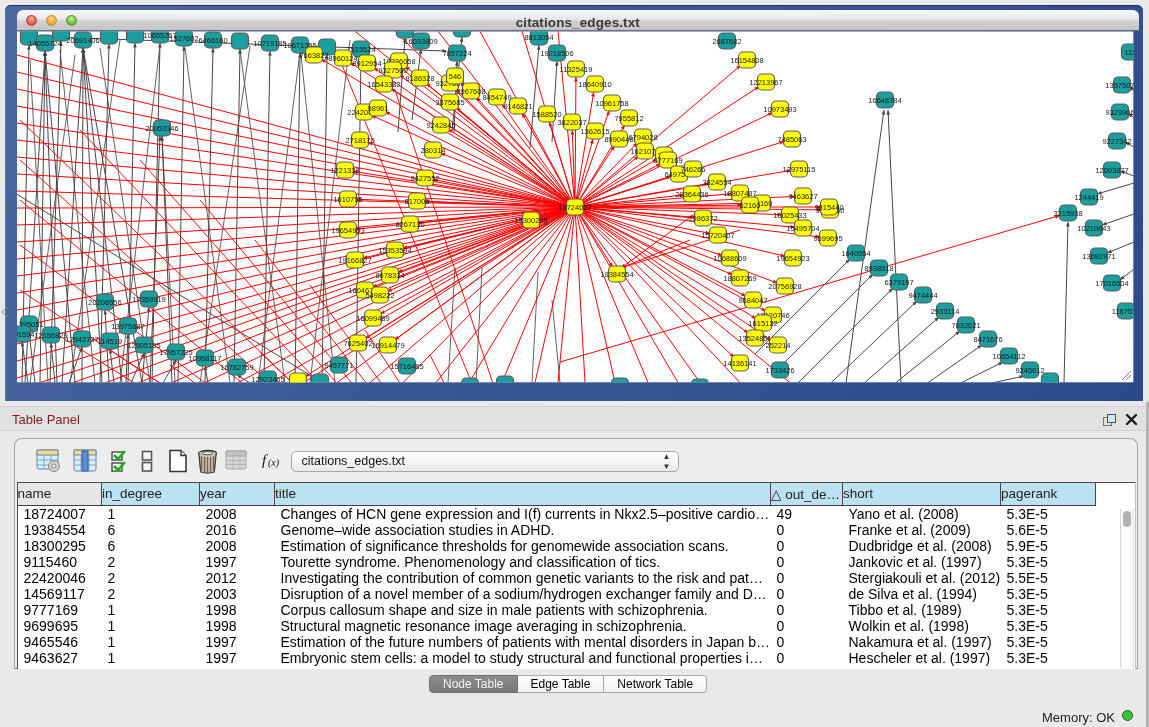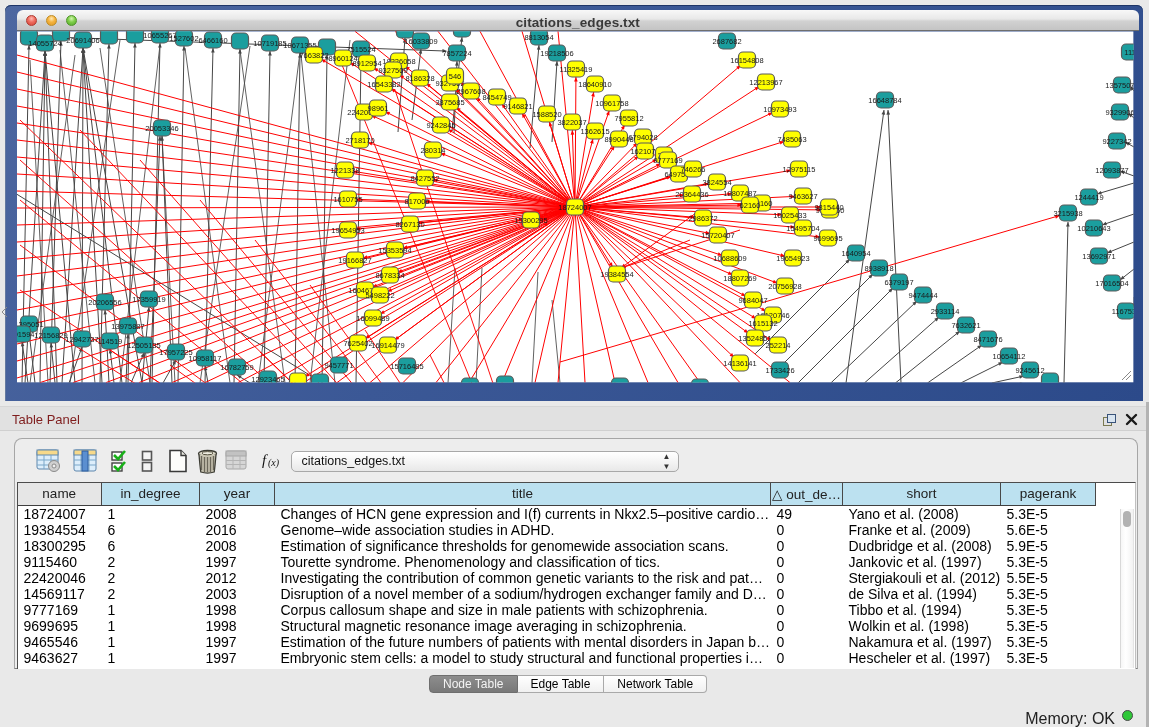--- a/index.html
+++ b/index.html
@@ -17,33 +17,33 @@
 #tp-head .lbl{position:absolute;left:12px;top:5px;font-size:13px;color:#7f1d1d}
 #panel{position:absolute;left:13.5px;top:438px;width:1124.5px;height:230.5px;background:#ededed;border:1px solid #a6a6a6;border-bottom:1px solid #7e7e7e;border-radius:8px 8px 0 0}
 
 #toolbar{position:absolute;left:0;top:8px;width:100%;height:30px}
 .tbi{position:absolute;top:2px}
 #dd{position:absolute;left:276px;top:3.5px;width:388px;height:21px;background:linear-gradient(#ffffff,#f2f2f2 60%,#e8e8e8);border:1px solid #a8a8a8;border-radius:5px;font-size:12.5px;color:#111;line-height:19px;padding-left:10px}
 #dd .arr{position:absolute;right:7px;top:0;font-size:8px;color:#333;line-height:10px;text-align:center}
 
 #tblwrap{position:absolute;left:2px;top:43px;width:1119px;height:186.5px;background:#fff;overflow:hidden;border-top:1.5px solid #4c4c4c;border-left:1.5px solid #4c4c4c;border-right:1px solid #c0c0c0}
 table{border-collapse:collapse;table-layout:fixed;font-size:14px;color:#000;width:1078px}
-th{height:22px;font-weight:normal;font-size:13.5px;color:#222;background:#bce1f0;border-right:1px solid #484848;border-bottom:1px solid #3f3f3f;padding:0;text-align:center}
+th{height:22px;font-weight:normal;font-size:13.5px;color:#222;background:#bce1f0;border-right:1px solid #484848;border-bottom:1px solid #3f3f3f;padding:0;text-align:left}
 th.c0{background:#e6e6e6;border-right:1px solid #484848;border-bottom:1px solid #3f3f3f}
 td{height:16.1px;padding:0 0 0 6px;white-space:nowrap;overflow:hidden;text-overflow:ellipsis}
 col.c0{width:84px}col.c1{width:98px}col.c2{width:75px}col.c3{width:496px}col.c4{width:72px}col.c5{width:158px}col.c6{width:95px}
 
 #vsb{position:absolute;left:1105px;top:69.5px;width:14px;height:159px;background:linear-gradient(90deg,#f6f6f6,#fff 40%,#f2f2f2);border-left:1px solid #d8d8d8;border-right:1px solid #e4e4e4}
 #vsb .thumb{position:absolute;left:2.5px;top:2px;width:8px;height:16px;border-radius:4px;background:#b2b2b2}
 
 #tabs{position:absolute;left:429px;top:674.5px;height:18px;display:flex;font-size:12px;font-weight:normal}
 .tab{height:18px;line-height:17px;padding:0 13px;background:linear-gradient(#ffffff,#f0f0f0);border:1px solid #a9a9a9;border-left:none;color:#000}
 .tab.first{border-left:1px solid #a9a9a9;border-radius:4px 0 0 4px;background:linear-gradient(#8d8d8d,#787878);color:#f4f4f4;border-color:#6e6e6e}
 .tab.last{border-radius:0 4px 4px 0}
-#mem{position:absolute;right:34px;top:710px;font-size:16px;color:#222}
+#mem{position:absolute;right:34px;top:710px;font-size:13px;color:#222}
 #memdot{position:absolute;right:16px;top:710px;width:11px;height:11px;border-radius:50%;background:#2fc838;border:1px solid #4a4a4a}
 #redge{position:absolute;right:0;top:402px;width:3px;height:325px;background:#b3b3b3}
 </style></head>
 <body>
 <div id="stage">
 <svg id="net" width="1149" height="727" viewBox="0 0 1149 727" style="position:absolute;left:0;top:0;z-index:5">
 <defs>
         <clipPath id="cnv">
           <rect x="17" y="31.3" width="1116.6" height="351.3"></rect>
         </clipPath>
@@ -857,21 +857,21 @@
               <td class="c4">0</td>
               <td class="c5">de Silva et al. (1994)</td>
               <td class="c6">5.3E-5</td>
             </tr>
 <tr>
               <td class="c0">9777169</td>
               <td class="c1">1</td>
               <td class="c2">1998</td>
               <td class="c3">Corpus callosum shape and size in male patients with schizophrenia.</td>
               <td class="c4">0</td>
-              <td class="c5">Tibbo et al. (1994)</td>
+              <td class="c5">Tibbo et al. (1989)</td>
               <td class="c6">5.3E-5</td>
             </tr>
 <tr>
               <td class="c0">9699695</td>
               <td class="c1">1</td>
               <td class="c2">1998</td>
               <td class="c3">Structural magnetic resonance image averaging in schizophrenia.</td>
               <td class="c4">0</td>
               <td class="c5">Wolkin et al. (1998)</td>
               <td class="c6">5.3E-5</td>

